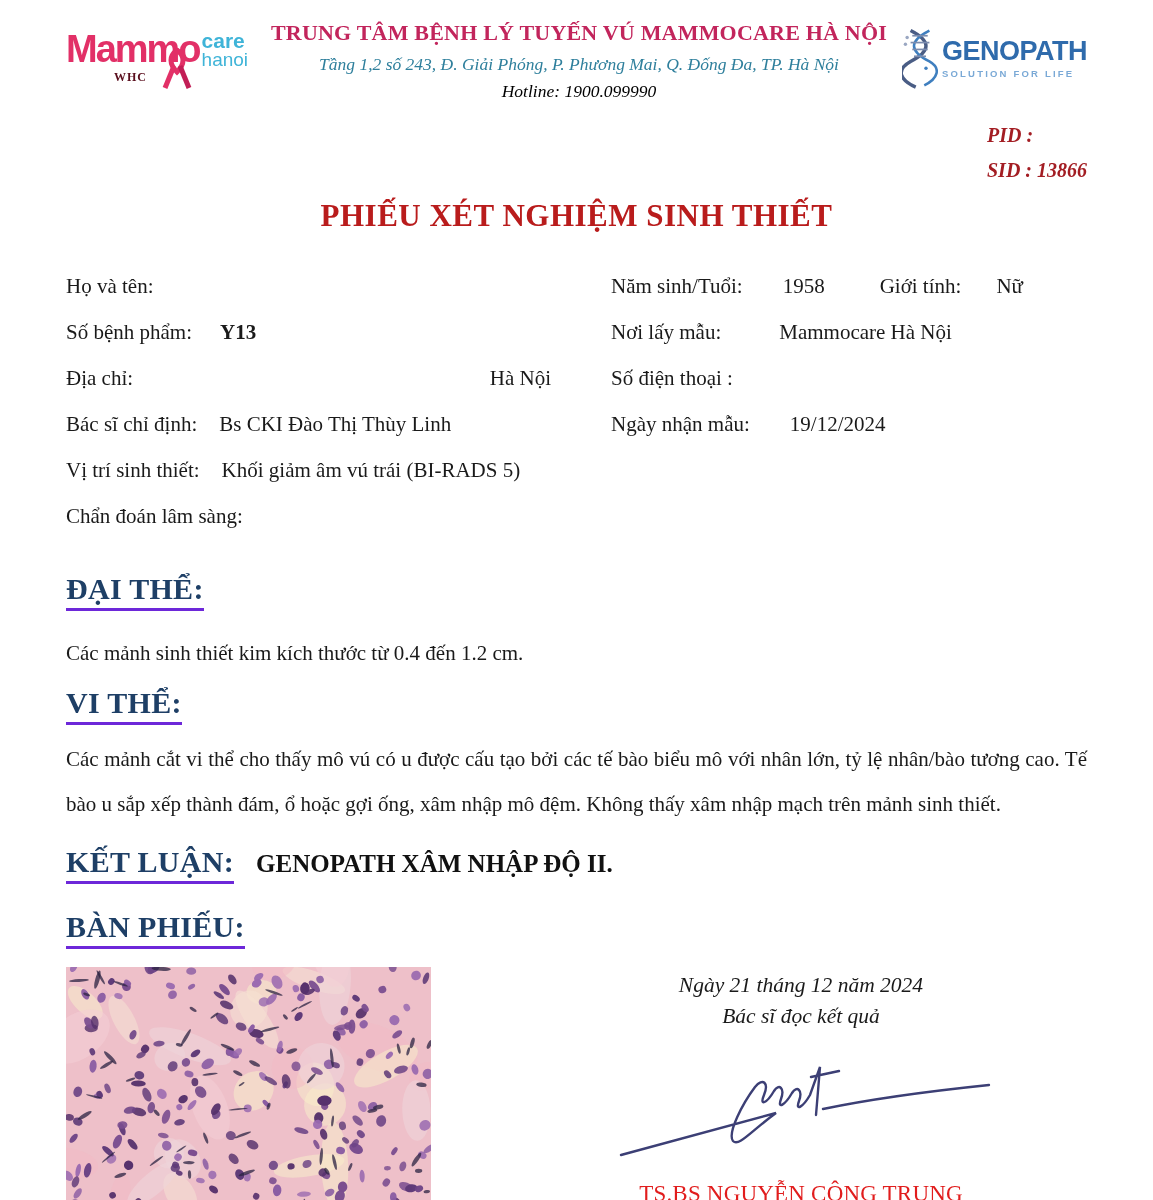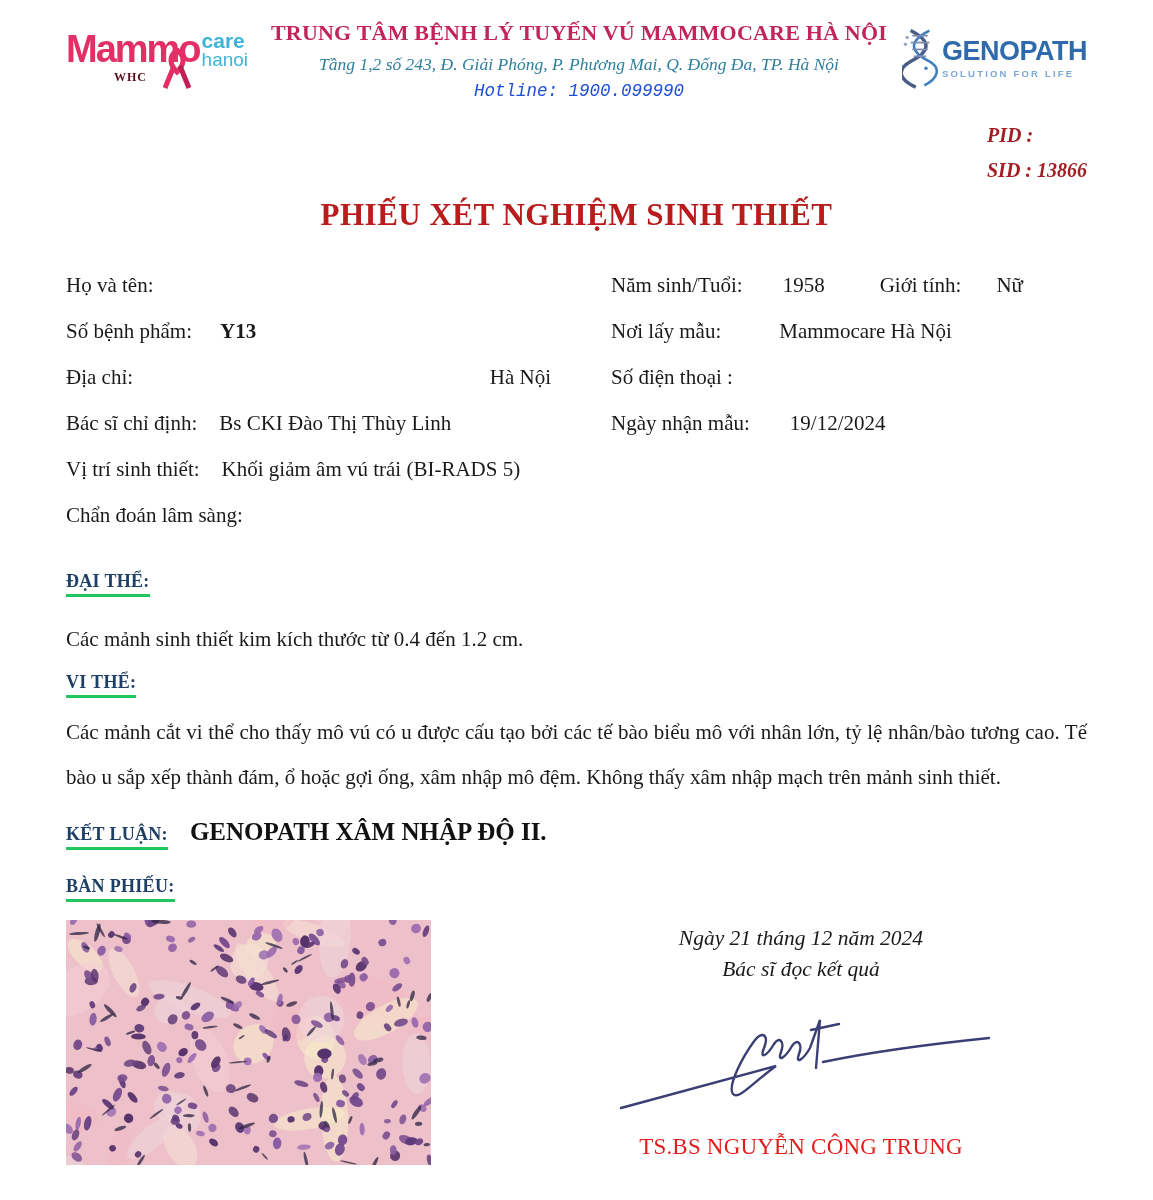--- a/index.html
+++ b/index.html
@@ -16,21 +16,21 @@
   .care-stack { font-family:"Liberation Sans",sans-serif; color:#3fb4d8; font-weight:700;
     line-height:.9; margin-left:2px; padding-top:2px; }
   .care-stack .c1{ font-size:21px; } .care-stack .c2{ font-size:19px; font-weight:400; }
   .whc { font-family:"Liberation Serif",serif; font-size:12px; color:#5a0f1e; font-weight:700;
     margin:2px 0 0 48px; letter-spacing:1px; }
   .ribbon { position:absolute; left:96px; top:40px; }
 
   .header-center { flex:1; text-align:center; padding-top:12px; }
   .org-name { color:#c2255c; font-weight:700; font-size:22px; letter-spacing:.2px; }
   .org-addr { color:#2e7f9c; font-style:italic; font-size:17.5px; margin-top:8px; }
-  .org-hot  { color:#1d4ed8; font-style:italic; font-size:17.5px; margin-top:6px;font-family:Liberation Mono, monospace; }
+  .org-hot  { color:#000000; font-style:italic; font-size:17.5px; margin-top:6px; }
 
   .logo-right { width:185px; flex-shrink:0; padding-top:14px; }
   .geno-row { display:flex; align-items:center; }
   .geno-text { font-family:"Liberation Sans",sans-serif; }
   .geno-name { font-size:27px; font-weight:800; color:#2f6bac; letter-spacing:-.5px; line-height:1; }
   .geno-tag  { font-size:9.5px; color:#7aa9d6; letter-spacing:2.2px; font-weight:700; margin-top:3px; }
 
   .ids { position:absolute; right:66px; top:118px; color:#a31d23; font-weight:700;
     font-style:italic; font-size:20px; line-height:1.75; }
 
@@ -43,22 +43,22 @@
   .irow { display:flex; height:46px; align-items:baseline; }
   .ileft { width:545px; display:flex; align-items:baseline; }
   .iright{ flex:1; display:flex; align-items:baseline; }
   .val { margin-left:28px; }
   .b { font-weight:700; }
   .push-right { margin-left:auto; margin-right:60px; }
   .gap40{ margin-left:40px; } .gap55{ margin-left:55px; } .gap35{ margin-left:35px; }
   .gap65{ margin-left:58px; } .gap22{ margin-left:22px; }
 
   
-  .sec-head { display:inline-block; color:#1e3f66; font-weight:700; font-size:18px;
-    border-bottom:3px solid #22c55e; padding-bottom:2px; letter-spacing:.3px; }
+  .sec-head { display:inline-block; color:#1e3f66; font-weight:700; font-size:30px;
+    border-bottom:3px solid #6d28d9; padding-bottom:2px; letter-spacing:.3px; }
   .gross-head { margin-top:28px; }
   .gross-text { font-size:21px; margin-top:30px; }
   .micro-head { margin-top:20px; }
   .micro-text { font-size:21px; line-height:45px; text-align:justify; margin-top:12px; }
   .concl-row { margin-top:18px; display:flex; align-items:baseline; }
   .concl-text { font-weight:700; font-size:25px; margin-left:22px; color:#111; }
   .disc-head { margin-top:26px; }
 
   
   .bottom { display:flex; margin-top:18px; }

